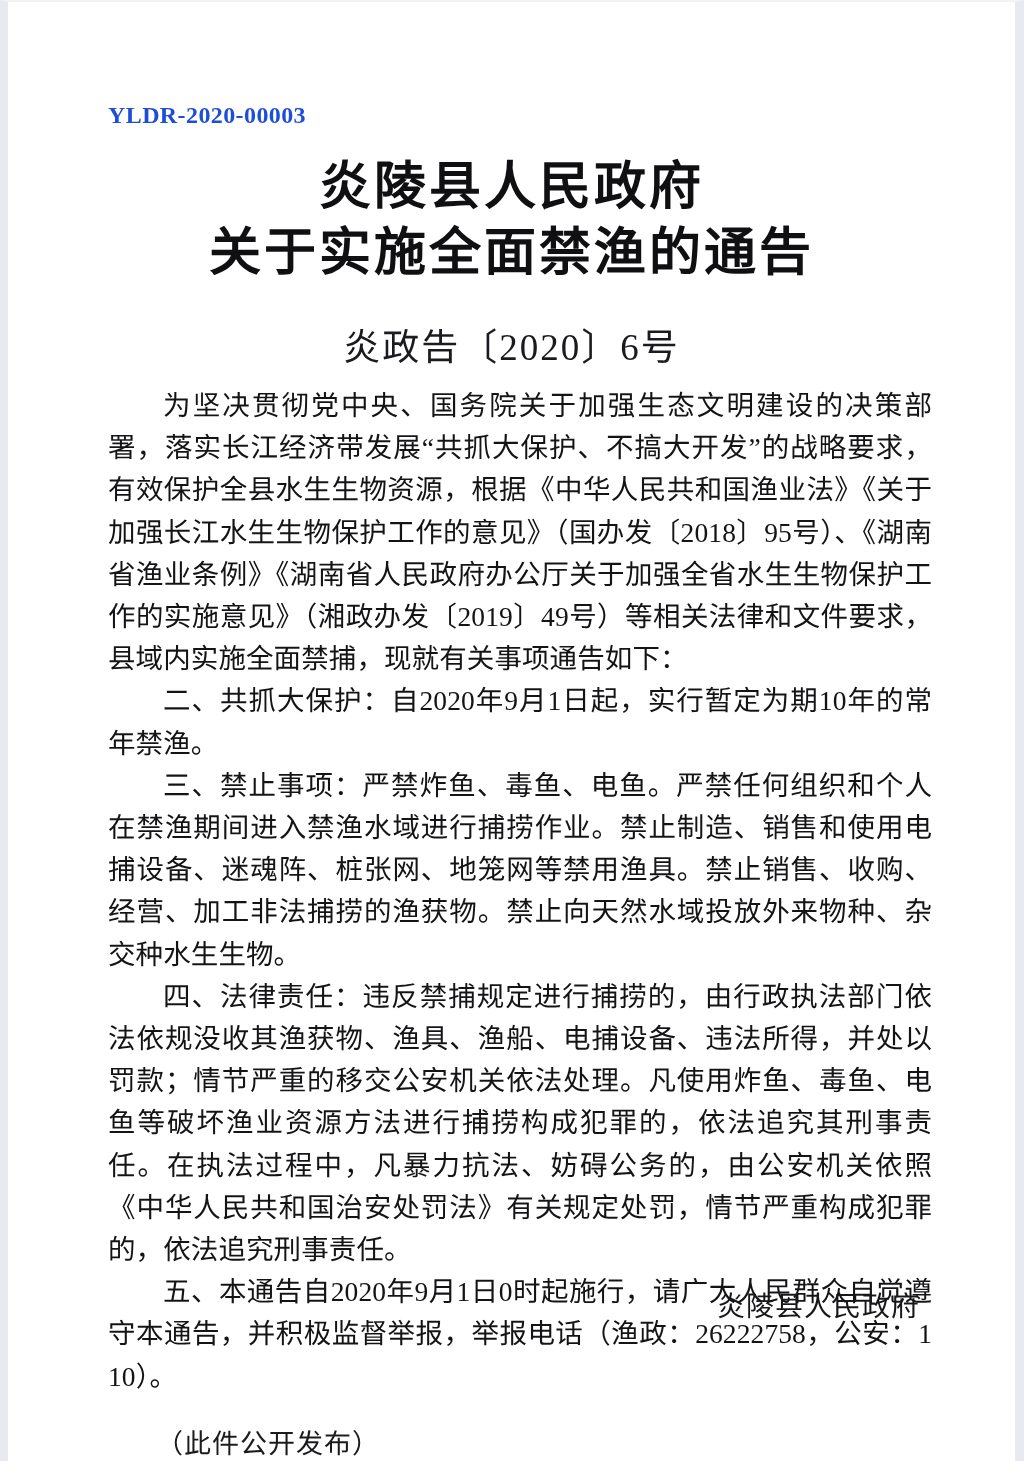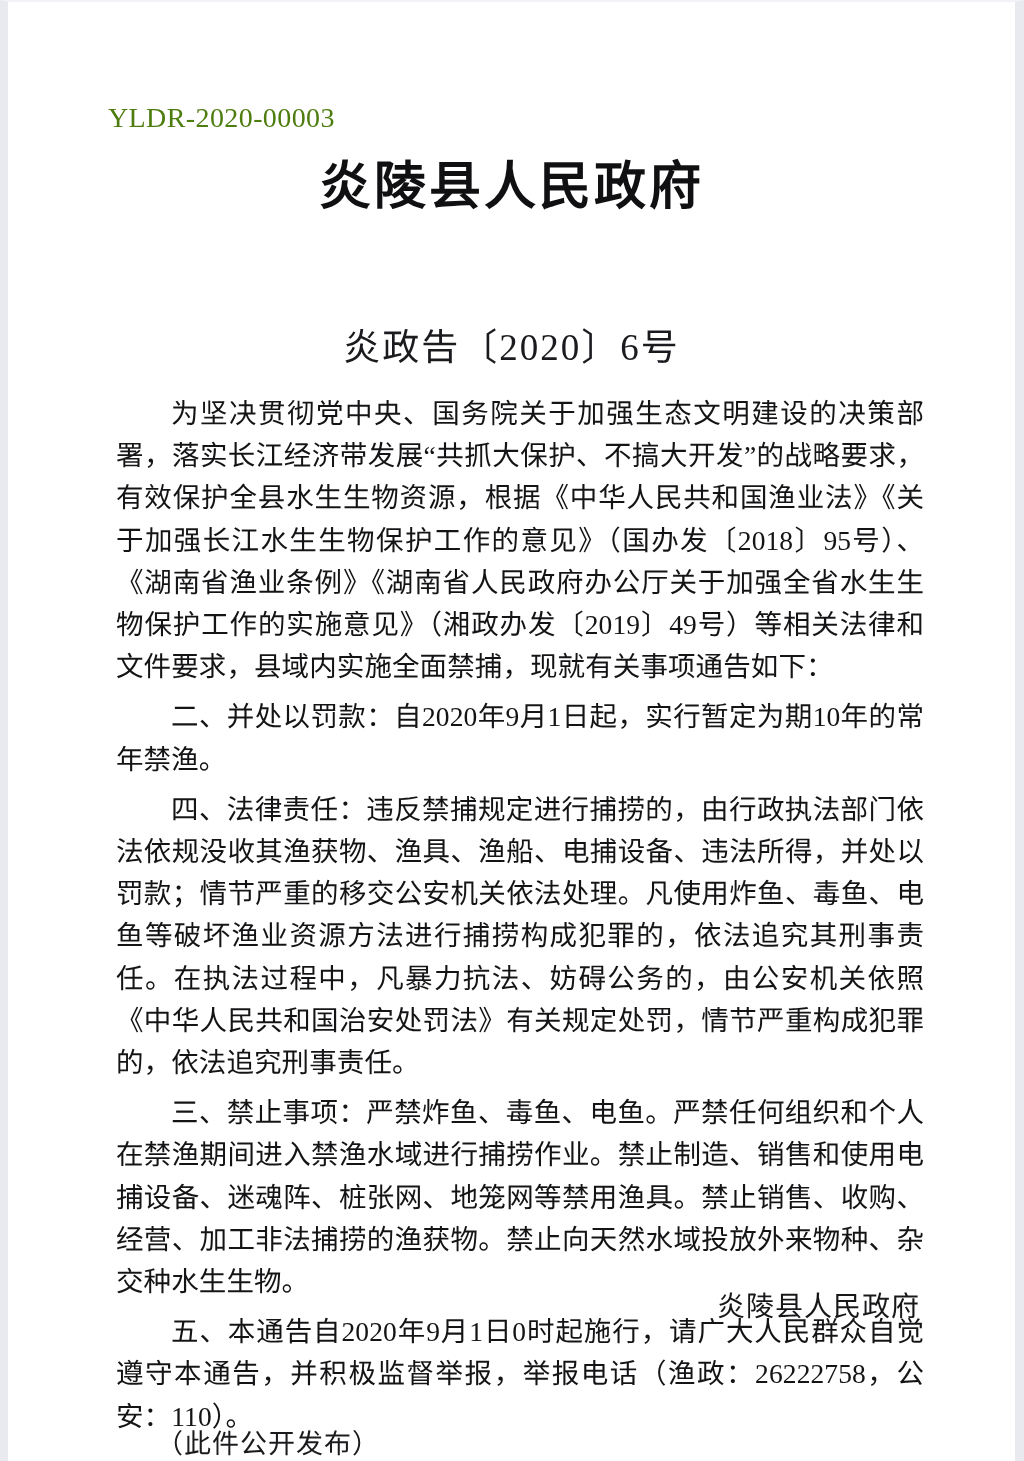--- a/index.html
+++ b/index.html
@@ -33,24 +33,25 @@
     width: 100%;
     height: 100%;
   }
 
   
   .doc-serial {
     position: absolute;
     left: 100px;
     top: 100px;
     font-family: "Liberation Serif", "DejaVu Serif", serif;
-    font-size: 28px;
+    font-size: 24px;
     letter-spacing: 0.4px;
-    color: #4d7c0f;
+    color: #1d4ed8;
     white-space: nowrap;
+    font-weight: bold;
   }
 
   
   .title-block {
     position: absolute;
     left: 0;
     right: 0;
     top: 152px;
     text-align: center;
   }
@@ -86,21 +87,21 @@
     width: 824px;
   }
   .para {
     font-family: "Liberation Serif", "DejaVu Serif", serif;
     font-size: 27.5px;
     line-height: 42.2px;
     text-align: justify;
     text-align-last: left;
     text-justify: inter-character;
     letter-spacing: 0.1px;
-    margin: 8px;
+    margin: 0;
     color: #141416;
     text-indent: 2em;
     word-break: break-all;
   }
 
   
   .signature {
     position: absolute;
     right: 95px;
     top: 1283px;
@@ -133,29 +134,30 @@
 </head>
 <body>
 
 <div class="page">
   <div class="page-inner">
 
     <div class="doc-serial">YLDR-2020-00003</div>
 
     <div class="title-block">
       <div class="doc-title-line">炎陵县人民政府</div>
+      <div class="doc-title-line">关于实施全面禁渔的通告</div>
     </div>
 
     <div class="doc-number">炎政告〔2020〕6号</div>
 
     <div class="body-text">
       <p class="para">为坚决贯彻党中央、国务院关于加强生态文明建设的决策部署，落实长江经济带发展“共抓大保护、不搞大开发”的战略要求，有效保护全县水生生物资源，根据《中华人民共和国渔业法》《关于加强长江水生生物保护工作的意见》（国办发〔2018〕95号）、《湖南省渔业条例》《湖南省人民政府办公厅关于加强全省水生生物保护工作的实施意见》（湘政办发〔2019〕49号）等相关法律和文件要求，县域内实施全面禁捕，现就有关事项通告如下：</p>
-      <p class="para">二、并处以罚款：自2020年9月1日起，实行暂定为期10年的常年禁渔。</p>
+      <p class="para">二、共抓大保护：自2020年9月1日起，实行暂定为期10年的常年禁渔。</p>
+      <p class="para">三、禁止事项：严禁炸鱼、毒鱼、电鱼。严禁任何组织和个人在禁渔期间进入禁渔水域进行捕捞作业。禁止制造、销售和使用电捕设备、迷魂阵、桩张网、地笼网等禁用渔具。禁止销售、收购、经营、加工非法捕捞的渔获物。禁止向天然水域投放外来物种、杂交种水生生物。</p>
       <p class="para">四、法律责任：违反禁捕规定进行捕捞的，由行政执法部门依法依规没收其渔获物、渔具、渔船、电捕设备、违法所得，并处以罚款；情节严重的移交公安机关依法处理。凡使用炸鱼、毒鱼、电鱼等破坏渔业资源方法进行捕捞构成犯罪的，依法追究其刑事责任。在执法过程中，凡暴力抗法、妨碍公务的，由公安机关依照《中华人民共和国治安处罚法》有关规定处罚，情节严重构成犯罪的，依法追究刑事责任。</p>
-      <p class="para">三、禁止事项：严禁炸鱼、毒鱼、电鱼。严禁任何组织和个人在禁渔期间进入禁渔水域进行捕捞作业。禁止制造、销售和使用电捕设备、迷魂阵、桩张网、地笼网等禁用渔具。禁止销售、收购、经营、加工非法捕捞的渔获物。禁止向天然水域投放外来物种、杂交种水生生物。</p>
       <p class="para">五、本通告自2020年9月1日0时起施行，请广大人民群众自觉遵守本通告，并积极监督举报，举报电话（渔政：26222758，公安：110）。</p>
     </div>
 
     <div class="signature">
       <div class="sig-line sig-org">炎陵县人民政府</div>
     </div>
 
     <div class="footer-note">（此件公开发布）</div>
 
   </div>

